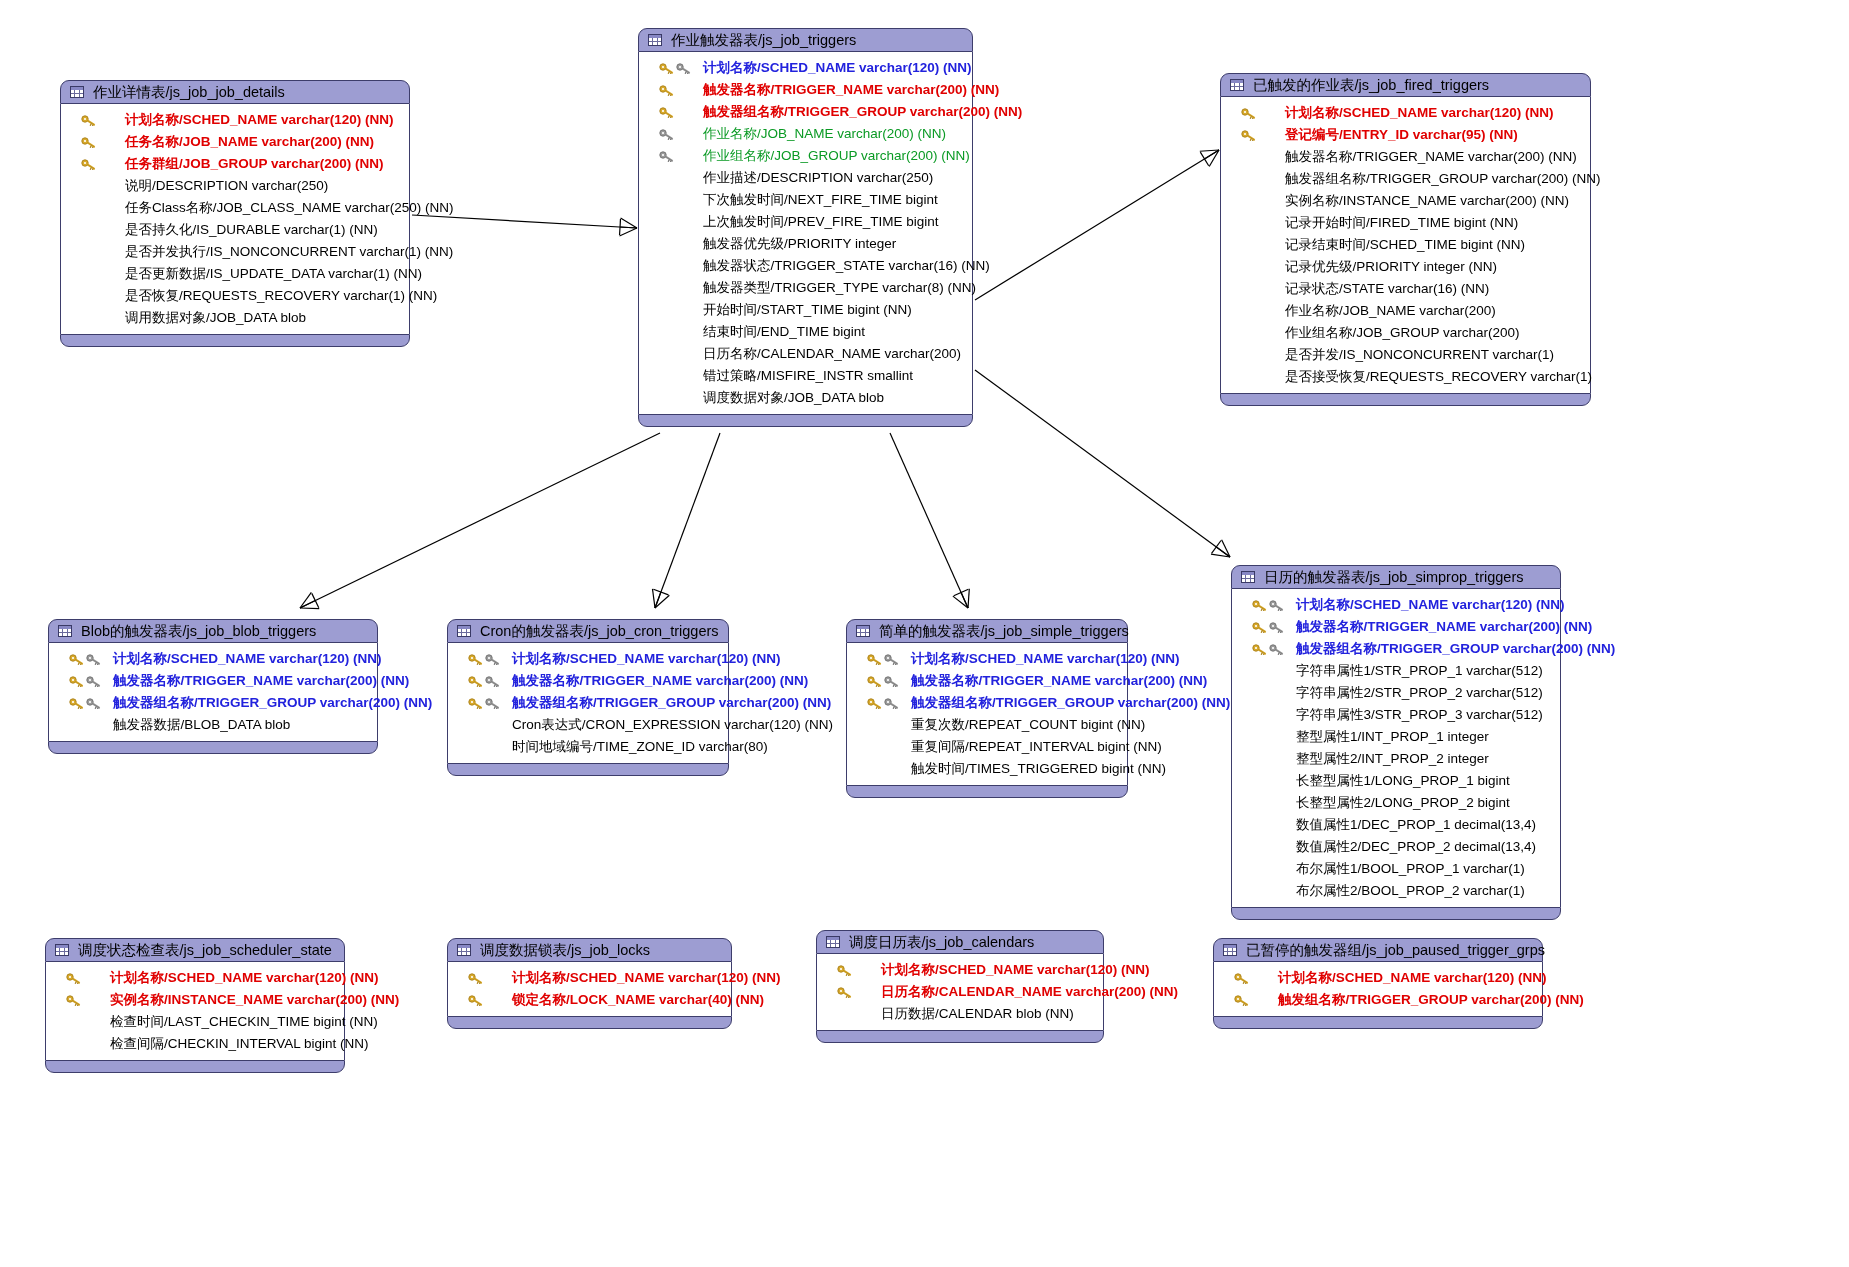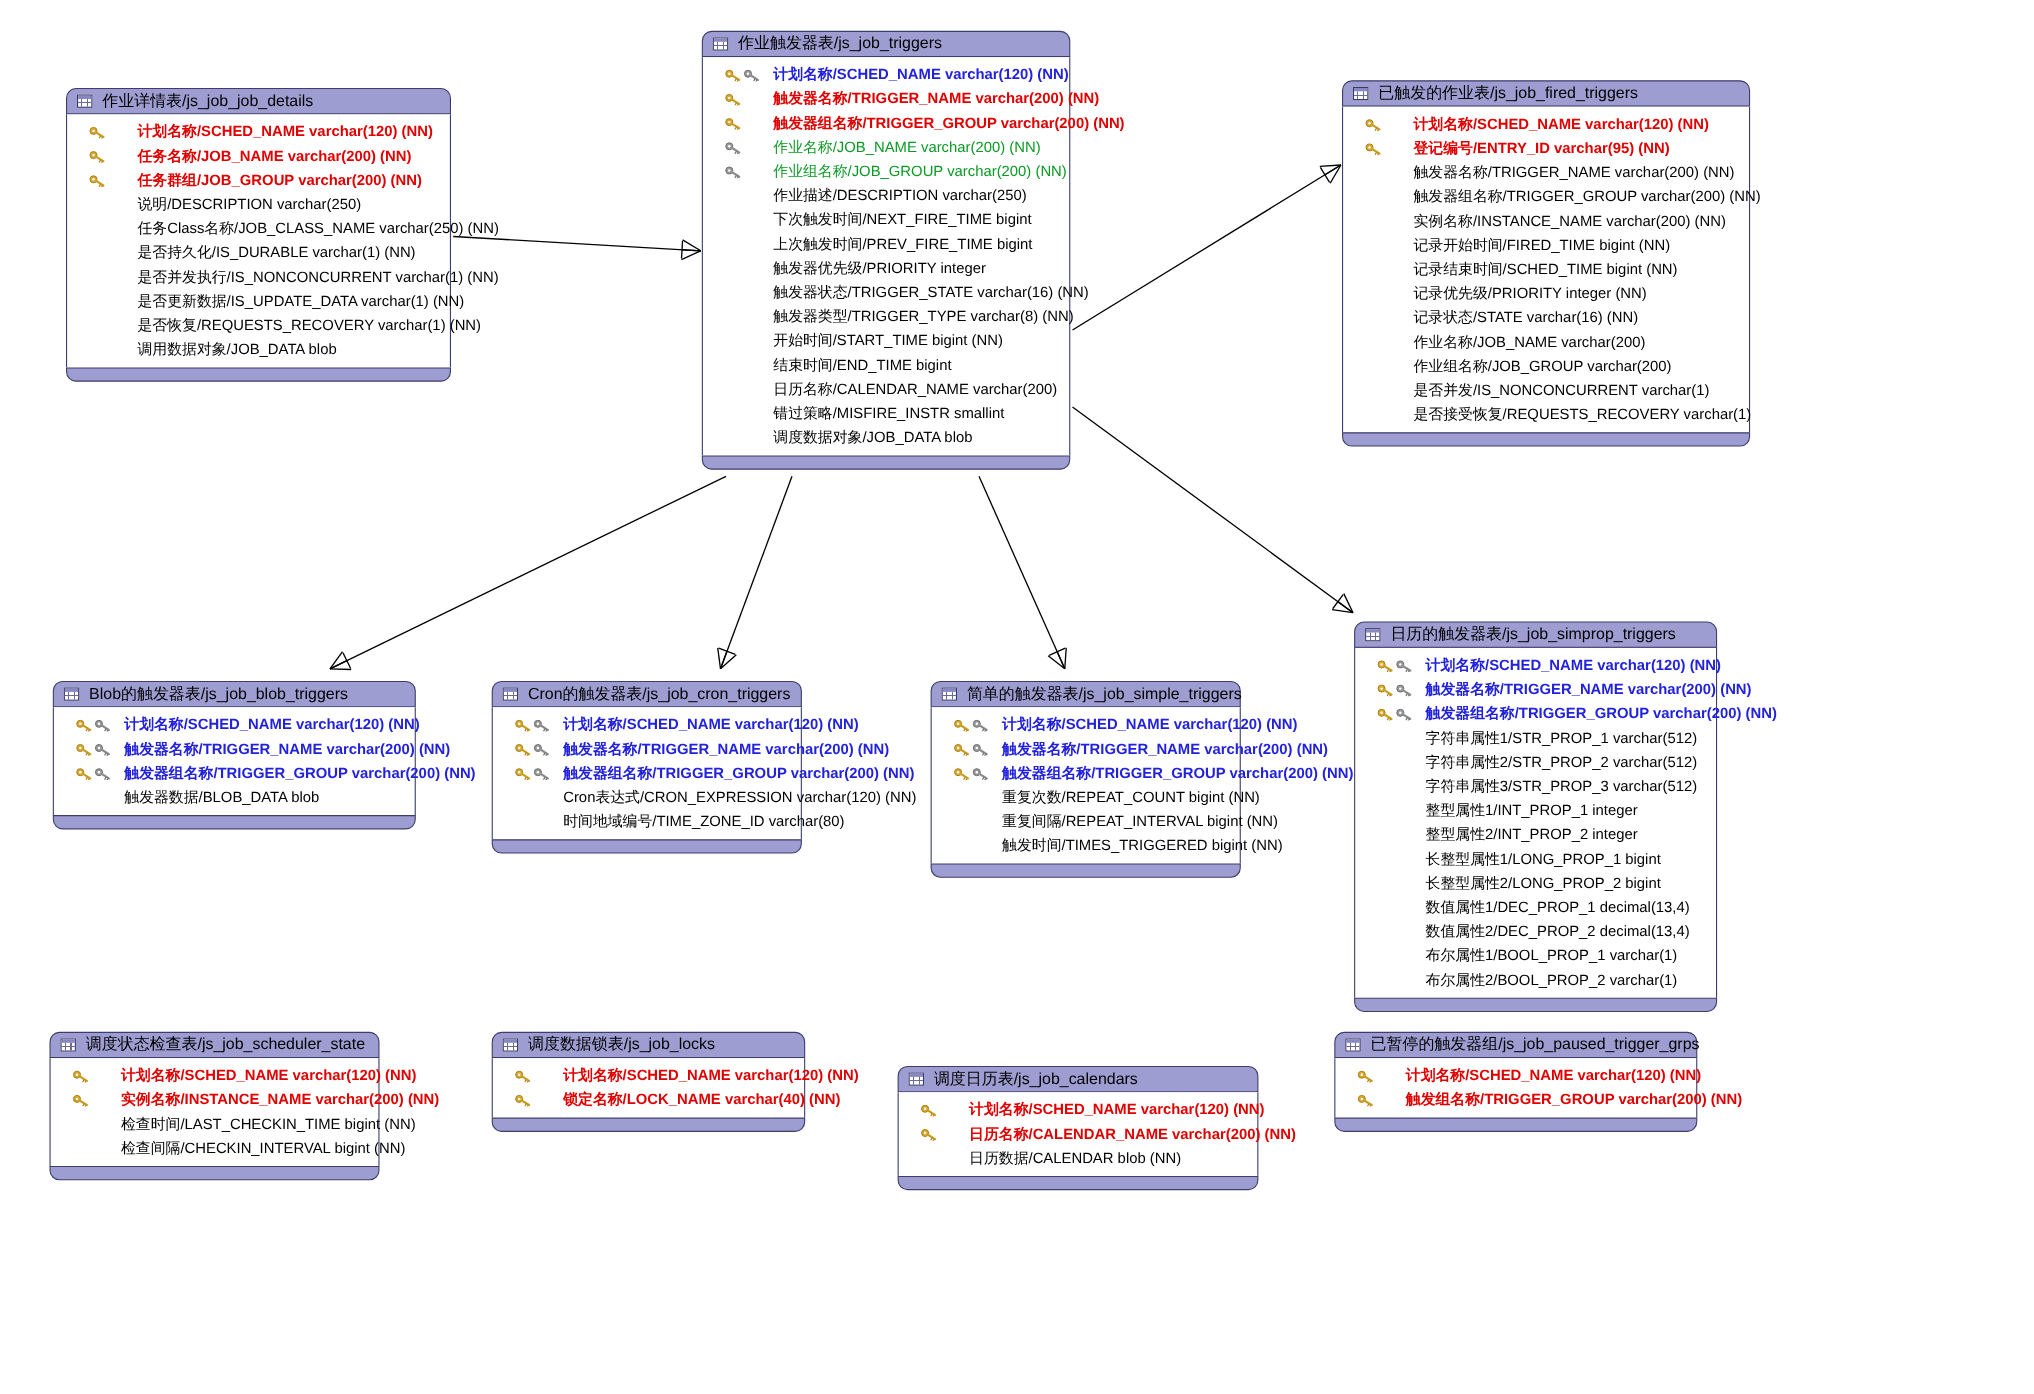--- a/index.html
+++ b/index.html
@@ -865,21 +865,21 @@
                 <path d="M10.2 8.9 L9.3 10.4" stroke="#a9801a" stroke-width="1.1" stroke-linecap="round"></path>
                 <path d="M12.0 10.0 L11.2 11.2" stroke="#a9801a" stroke-width="1.1" stroke-linecap="round"></path>
               </svg>
             </span>
           </span>
           <span class="ftext">锁定名称/LOCK_NAME varchar(40) (NN)</span>
         </div>
       </div>
       <div class="ent-foot"></div>
     </div>
-    <div class="entity" style="left: 816px; top: 969px; width: 328px; text-align: center;">
+    <div class="entity" style="left: 816px; top: 930px; width: 288px; text-align: center;">
       <div class="ent-head">
         <span class="tbl-icon"></span>
         <span class="ent-title">调度日历表/js_job_calendars</span>
       </div>
       <div class="ent-body">
         <div class="fld pk">
           <span class="keys">
             <span class="key">
               <svg width="15" height="11" viewBox="0 0 15 11">
                 <circle cx="4" cy="4" r="3.2" fill="#d8a92a" stroke="#a9801a" stroke-width="0.9"></circle>

